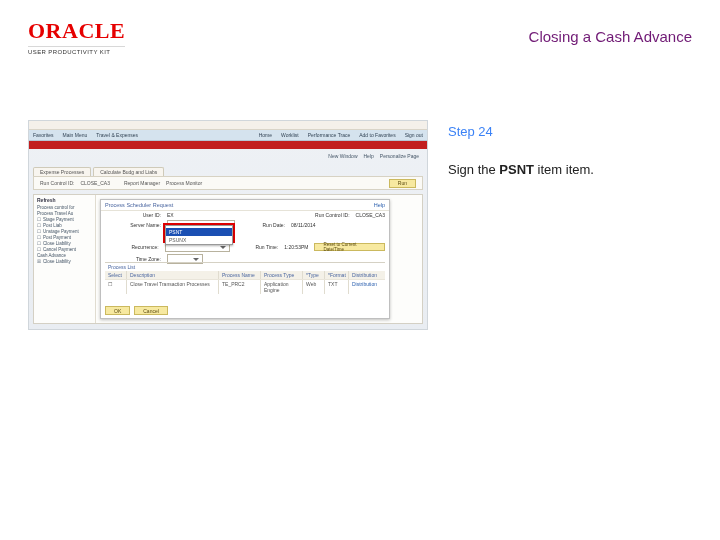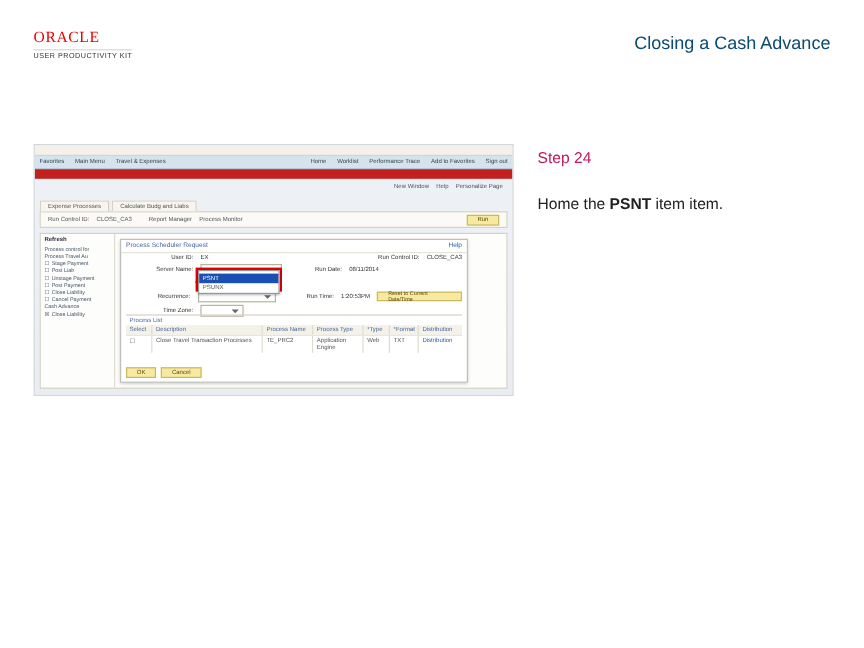--- a/index.html
+++ b/index.html
@@ -21,35 +21,35 @@
     align-items: center;
     justify-content: space-between;
   }
   .brand {
     display: flex;
     flex-direction: column;
     gap: 2px;
   }
   .brand-top {
     font-family: Georgia, 'Times New Roman', serif;
-    font-weight: normal;
+    font-weight: bold;
     color: #e60000;
-    font-size: 13px;
+    font-size: 22px;
     letter-spacing: 0.5px;
   }
   .brand-bottom {
     font-size: 6px;
     letter-spacing: 0.4px;
     color: #333;
     border-top: 1px solid #d8d8d8;
     padding-top: 2px;
   }
   .title {
     font-size: 15px;
-    color: #0c4a6e;
+    color: #701a75;
   }
   .content {
     position: absolute;
     top: 120px;
     left: 28px;
     width: 664px;
     display: flex;
     gap: 12px;
   }
   .shot {
@@ -233,21 +233,21 @@
     left:4px; bottom:3px;
     display:flex;
     gap:4px;
   }
   .info {
     width: 252px;
     padding: 4px 0 0 8px;
   }
   .step {
     font-size: 13px;
-    color:#be185d;
+    color:#3b82f6;
     margin-bottom: 22px;
   }
   .instr {
     font-size: 13px;
     color:#222;
     line-height: 1.4;
   }
   .instr b { font-weight:bold; }
 </style>
 </head>
@@ -396,16 +396,16 @@
           <div class="yellow-btn">OK</div>
           <div class="yellow-btn">Cancel</div>
         </div>
       </div>
     </div>
   </div>
 
   <div class="info">
     <div class="step">Step 24</div>
     <div class="instr">
-      <span>Home the </span><b>PSNT</b><span> item item.</span>
+      <span>Sign the </span><b>PSNT</b><span> item item.</span>
     </div>
   </div>
 </div>
 
 </body></html>

